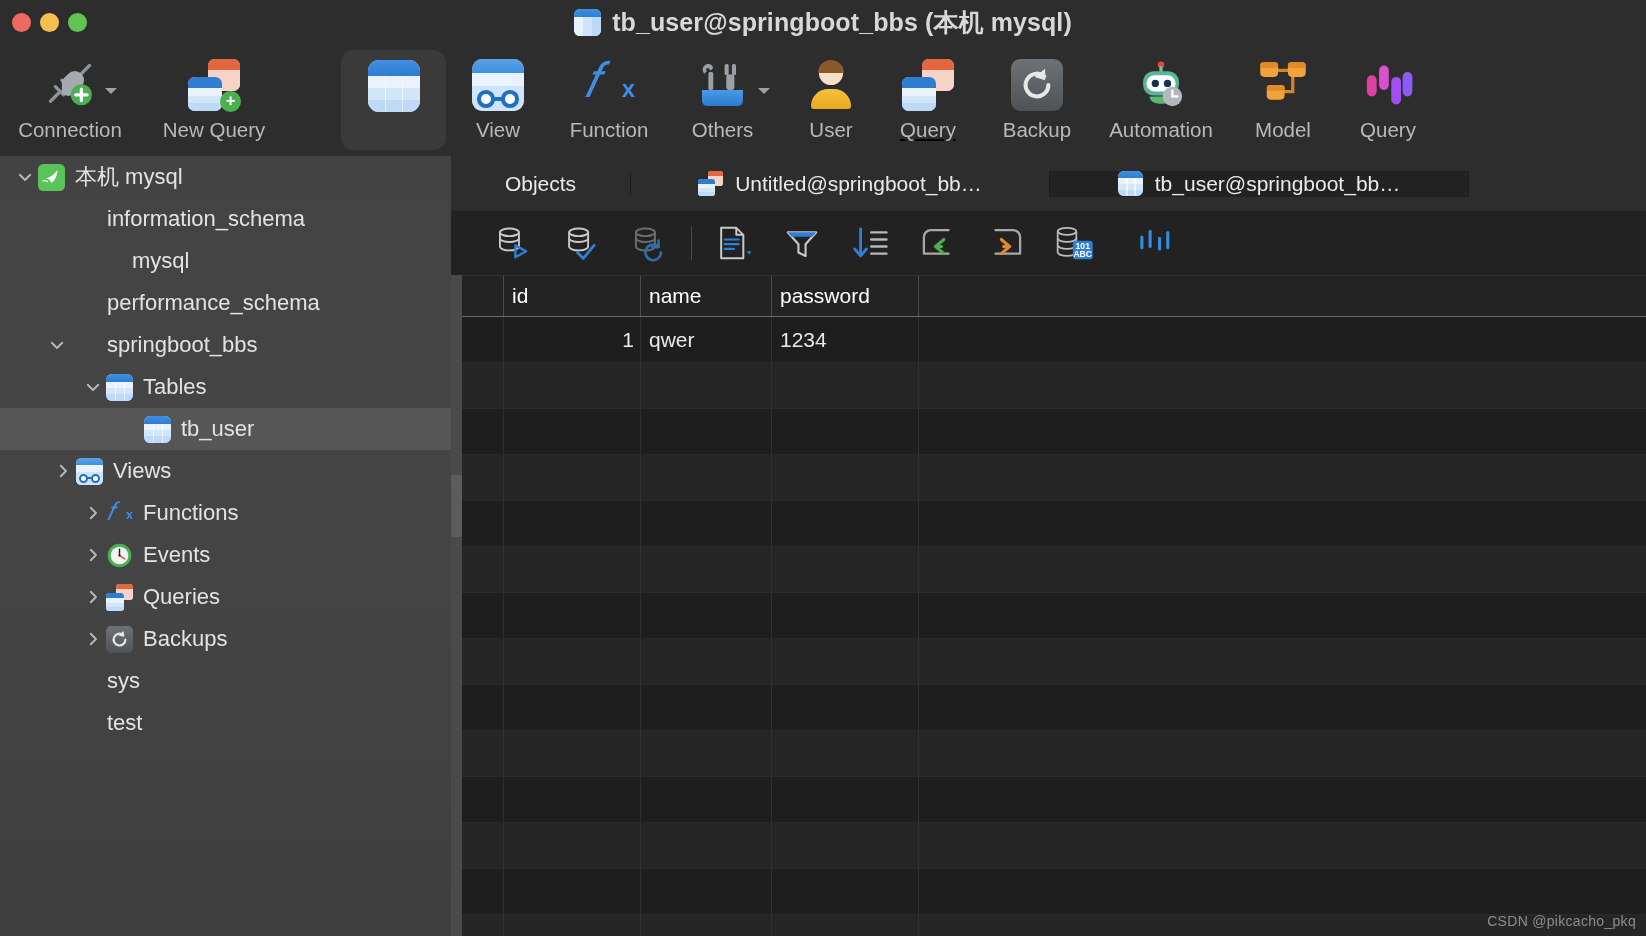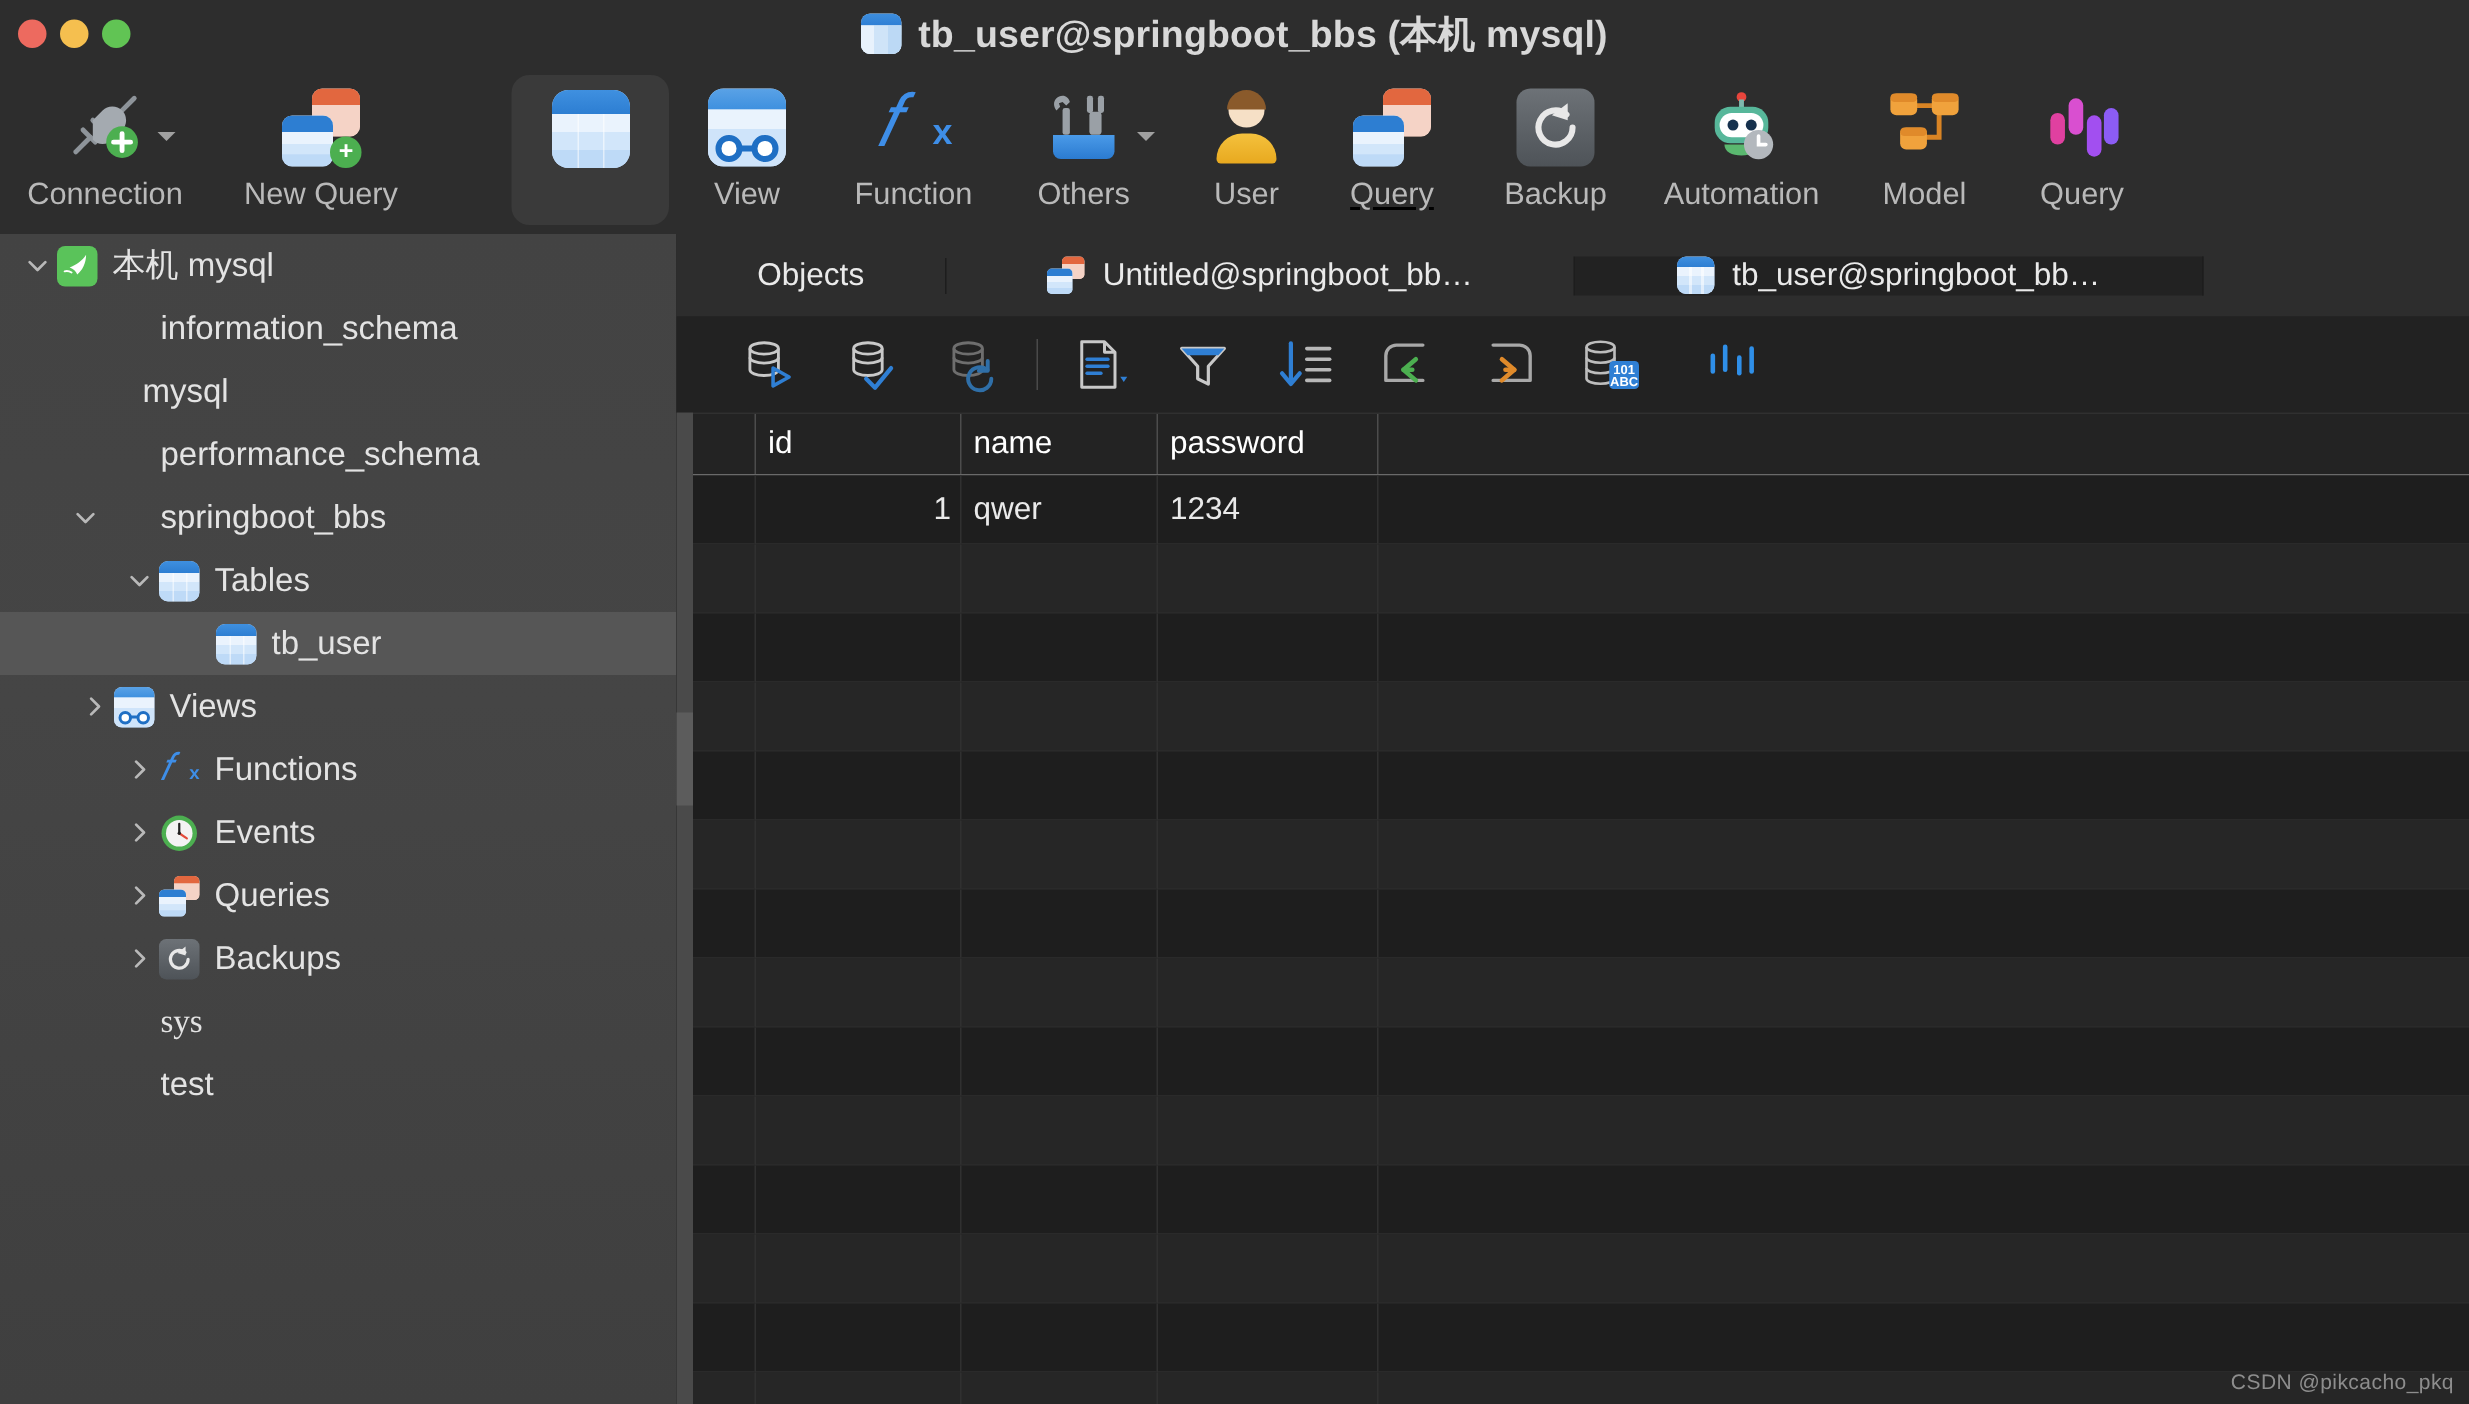--- a/index.html
+++ b/index.html
@@ -406,21 +406,21 @@
             </svg>
   </span>
         </span>
         <span class="tree-lb">本机 mysql</span>
       </div>
       <div class="tree-row" style="padding-left: 44px;">
         <span class="tw"></span>
         <span class="tree-ico"><span class="cyl "><b></b><i></i><i class="s2"></i></span></span>
         <span class="tree-lb">information_schema</span>
       </div>
-      <div class="tree-row" style="padding-left: 32px;">
+      <div class="tree-row" style="padding-left: 69px;">
         <span class="tw"></span>
         <span class="tree-ico"><span class="cyl "><b></b><i></i><i class="s2"></i></span></span>
         <span class="tree-lb">mysql</span>
       </div>
       <div class="tree-row" style="padding-left: 44px;">
         <span class="tw"></span>
         <span class="tree-ico"><span class="cyl "><b></b><i></i><i class="s2"></i></span></span>
         <span class="tree-lb">performance_schema</span>
       </div>
       <div class="tree-row" style="padding-left: 44px;">
@@ -549,21 +549,21 @@
     <svg width="27" height="27" viewBox="0 0 64 64" xmlns="http://www.w3.org/2000/svg">
               <g fill="none" stroke="#e8e8e8" stroke-width="5" stroke-linecap="round">
       <path d="M46 32a14 14 0 1 1-5-10.7"></path>
               </g>
       <path d="M42 12 L42 26 L29 22 Z" fill="#e8e8e8"></path>
             </svg>
   </span>
         </span>
         <span class="tree-lb">Backups</span>
       </div>
-      <div class="tree-row" style="padding-left: 44px; font-family: Liberation Serif, serif;">
+      <div class="tree-row" style="padding-left: 44px;">
         <span class="tw"></span>
         <span class="tree-ico"><span class="cyl "><b></b><i></i><i class="s2"></i></span></span>
         <span class="tree-lb">sys</span>
       </div>
       <div class="tree-row" style="padding-left: 44px;">
         <span class="tw"></span>
         <span class="tree-ico"><span class="cyl "><b></b><i></i><i class="s2"></i></span></span>
         <span class="tree-lb">test</span>
       </div>
     </div>

